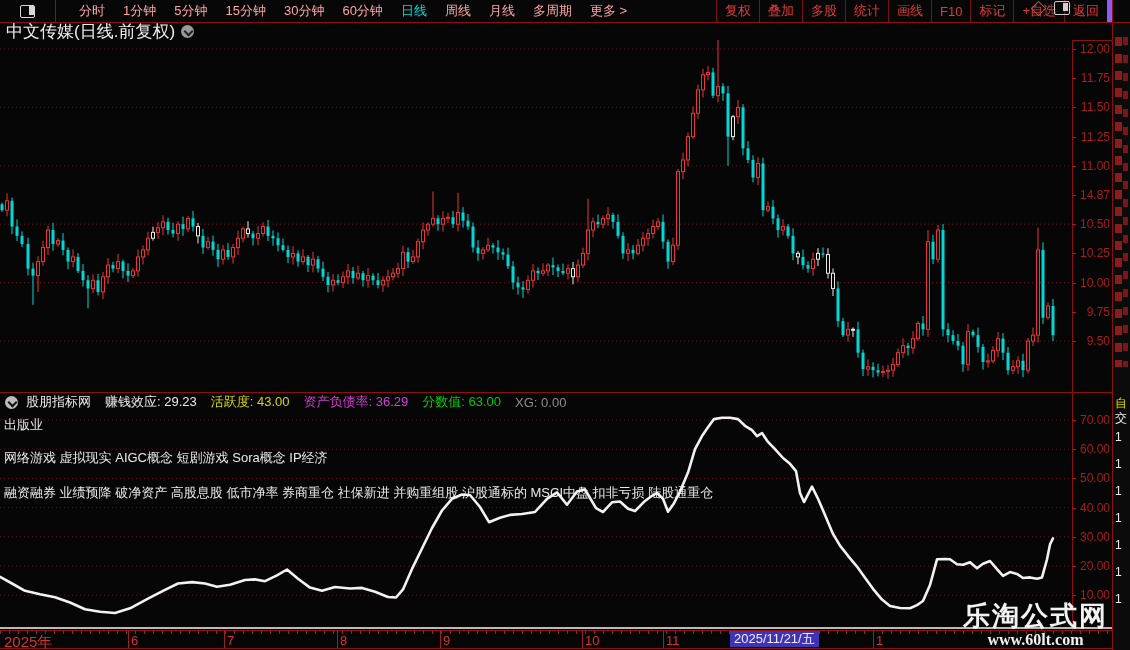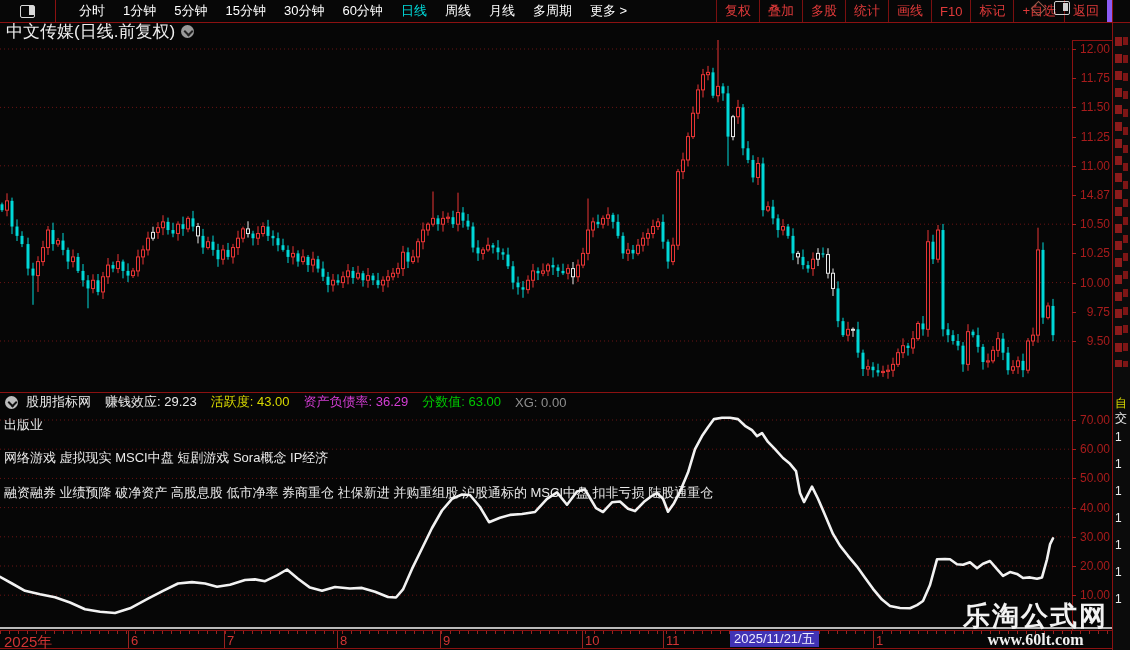--- a/index.html
+++ b/index.html
@@ -5,21 +5,21 @@
   html,body{margin:0;padding:0;background:#050505;}
   #app{position:relative;width:1130px;height:650px;background:#060606;overflow:hidden;
        font-family:"Liberation Sans","DejaVu Sans",sans-serif;-webkit-font-smoothing:none;}
   
   #toolbar{position:absolute;left:0;top:0;width:1130px;height:22px;background:#070707;
            border-bottom:1px solid #8b1111;display:flex;align-items:center;}
   #tb-left-iconbox{width:55px;height:22px;border-right:1px solid #8b1111;display:flex;align-items:center;justify-content:center;flex:0 0 auto;}
   .win-icon{width:13px;height:11px;border:1px solid #d8d8d8;border-radius:2px;position:relative;}
   .win-icon::after{content:"";position:absolute;right:0;top:0;width:5px;height:9px;background:#d8d8d8;}
   #periods{display:flex;align-items:center;margin-left:14px;flex:0 0 auto;}
-  .period{color:#ffffff;font-size:13px;padding:0 9px;cursor:default;white-space:nowrap;}
+  .period{color:#fca5a5;font-size:13px;padding:0 9px;cursor:default;white-space:nowrap;}
   .period.active{color:#00dcdc;}
   #tb-spacer{flex:1 1 auto;}
   #rbuttons{display:flex;align-items:stretch;height:22px;flex:0 0 auto;margin-right:18px;}
   .rbtn{color:#e03a3a;font-size:13px;padding:0 8px;display:flex;align-items:center;border-left:1px solid #7a1010;white-space:nowrap;}
   .rbtn:last-child{border-right:5px solid #8b5cf6;}
   
   #titlerow{position:absolute;left:0;top:23px;width:1112px;height:17px;display:flex;align-items:center;}
   #stock-title{color:#efefef;font-size:17px;margin-left:6px;}
   .chev-circle{width:13px;height:13px;border-radius:50%;background:#9a9a9a;margin-left:6px;position:relative;}
   .chev-circle::after{content:"";position:absolute;left:3.5px;top:3px;width:5px;height:5px;border:solid #222;border-width:0 2px 2px 0;transform:rotate(45deg);}
@@ -601,21 +601,21 @@
   <div id="subheader">
     <span id="sub-icon"></span>
   <span class="subh-item" style="color: rgb(232, 232, 232);">股朋指标网</span>
       <span class="subh-item" style="color: rgb(232, 232, 232);">赚钱效应: 29.23</span>
       <span class="subh-item" style="color: rgb(216, 216, 0);">活跃度: 43.00</span>
       <span class="subh-item" style="color: rgb(213, 62, 213);">资产负债率: 36.29</span>
       <span class="subh-item" style="color: rgb(0, 200, 0);">分数值: 63.00</span>
       <span class="subh-item" style="color: rgb(143, 143, 143);">XG: 0.00</span>
     </div>
   <div class="sector-line" style="top:416px;">出版业</div>
-  <div class="sector-line" style="top:449px;">网络游戏 虚拟现实 MSCI中盘 短剧游戏 Sora概念 IP经济</div>
+  <div class="sector-line" style="top:449px;">网络游戏 虚拟现实 AIGC概念 短剧游戏 Sora概念 IP经济</div>
   <div class="sector-line" style="top:484px;">融资融券 业绩预降 破净资产 高股息股 低市净率 券商重仓 社保新进 并购重组股 沪股通标的 MSCI中盘 扣非亏损 陆股通重仓</div>
 
   <div id="dateaxis">
     <span id="year-label">2025年</span>
     <span id="date-highlight" style="left: 730px;">2025/11/21/五</span>
   <div class="month-sep" style="left: 128px;"></div>
       <div class="month-sep" style="left: 224px;"></div>
       <div class="month-sep" style="left: 337px;"></div>
       <div class="month-sep" style="left: 440px;"></div>
       <div class="month-sep" style="left: 582px;"></div>

